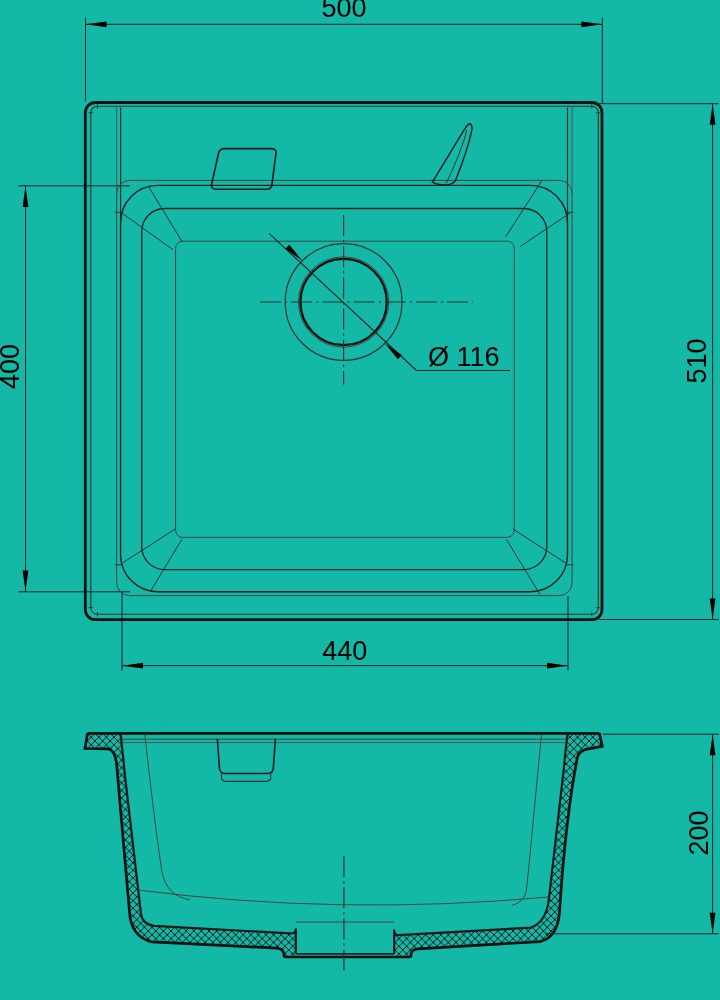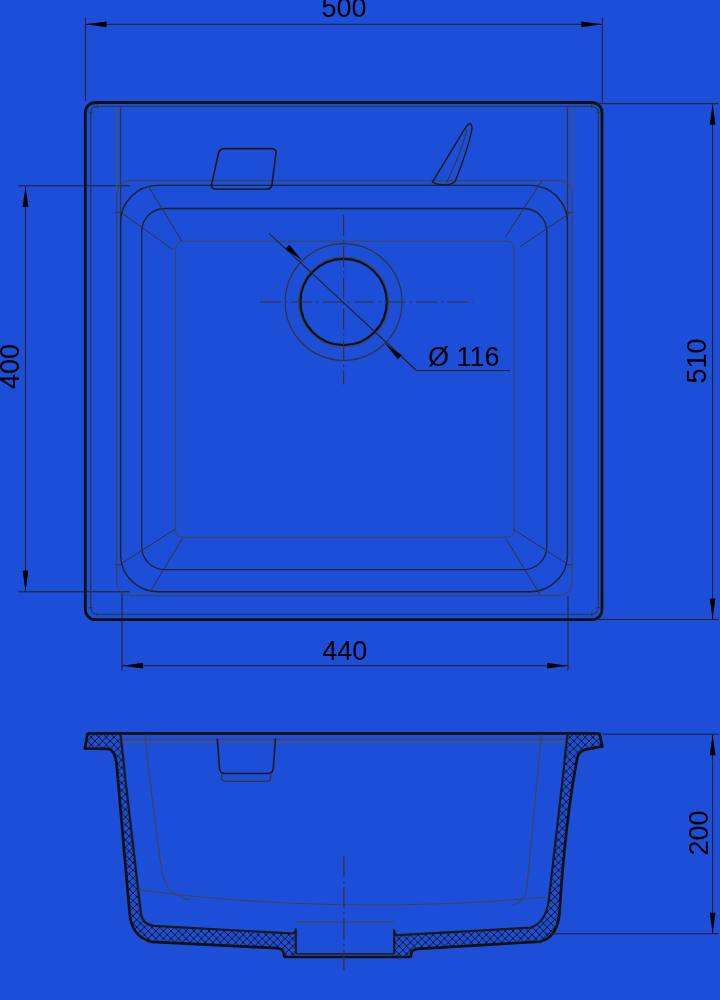--- a/index.html
+++ b/index.html
@@ -1,16 +1,16 @@
 <!DOCTYPE html>
 <html><head>
 <meta charset="utf-8">
 <style>
   html,body{margin:0;padding:0;background:#fff;}
-  #page{width:720px;height:1000px;position:relative;background:#1d4ed8;overflow:hidden;}
+  #page{width:720px;height:1000px;position:relative;background:#14b8a6;overflow:hidden;}
   svg{position:absolute;left:0;top:0;}
   text{font-family:"Liberation Sans",sans-serif;fill:#000;}
 </style>
 </head>
 <body>
 <div id="page">
 <svg width="720" height="1000" viewBox="0 0 720 1000">
 <defs>
 <pattern id="xh" width="7.6" height="7.6" patternUnits="userSpaceOnUse">
   <path d="M0,7.6 L7.6,0 M0,0 L7.6,7.6" stroke="#111" stroke-width="0.95" fill="none"></path>

